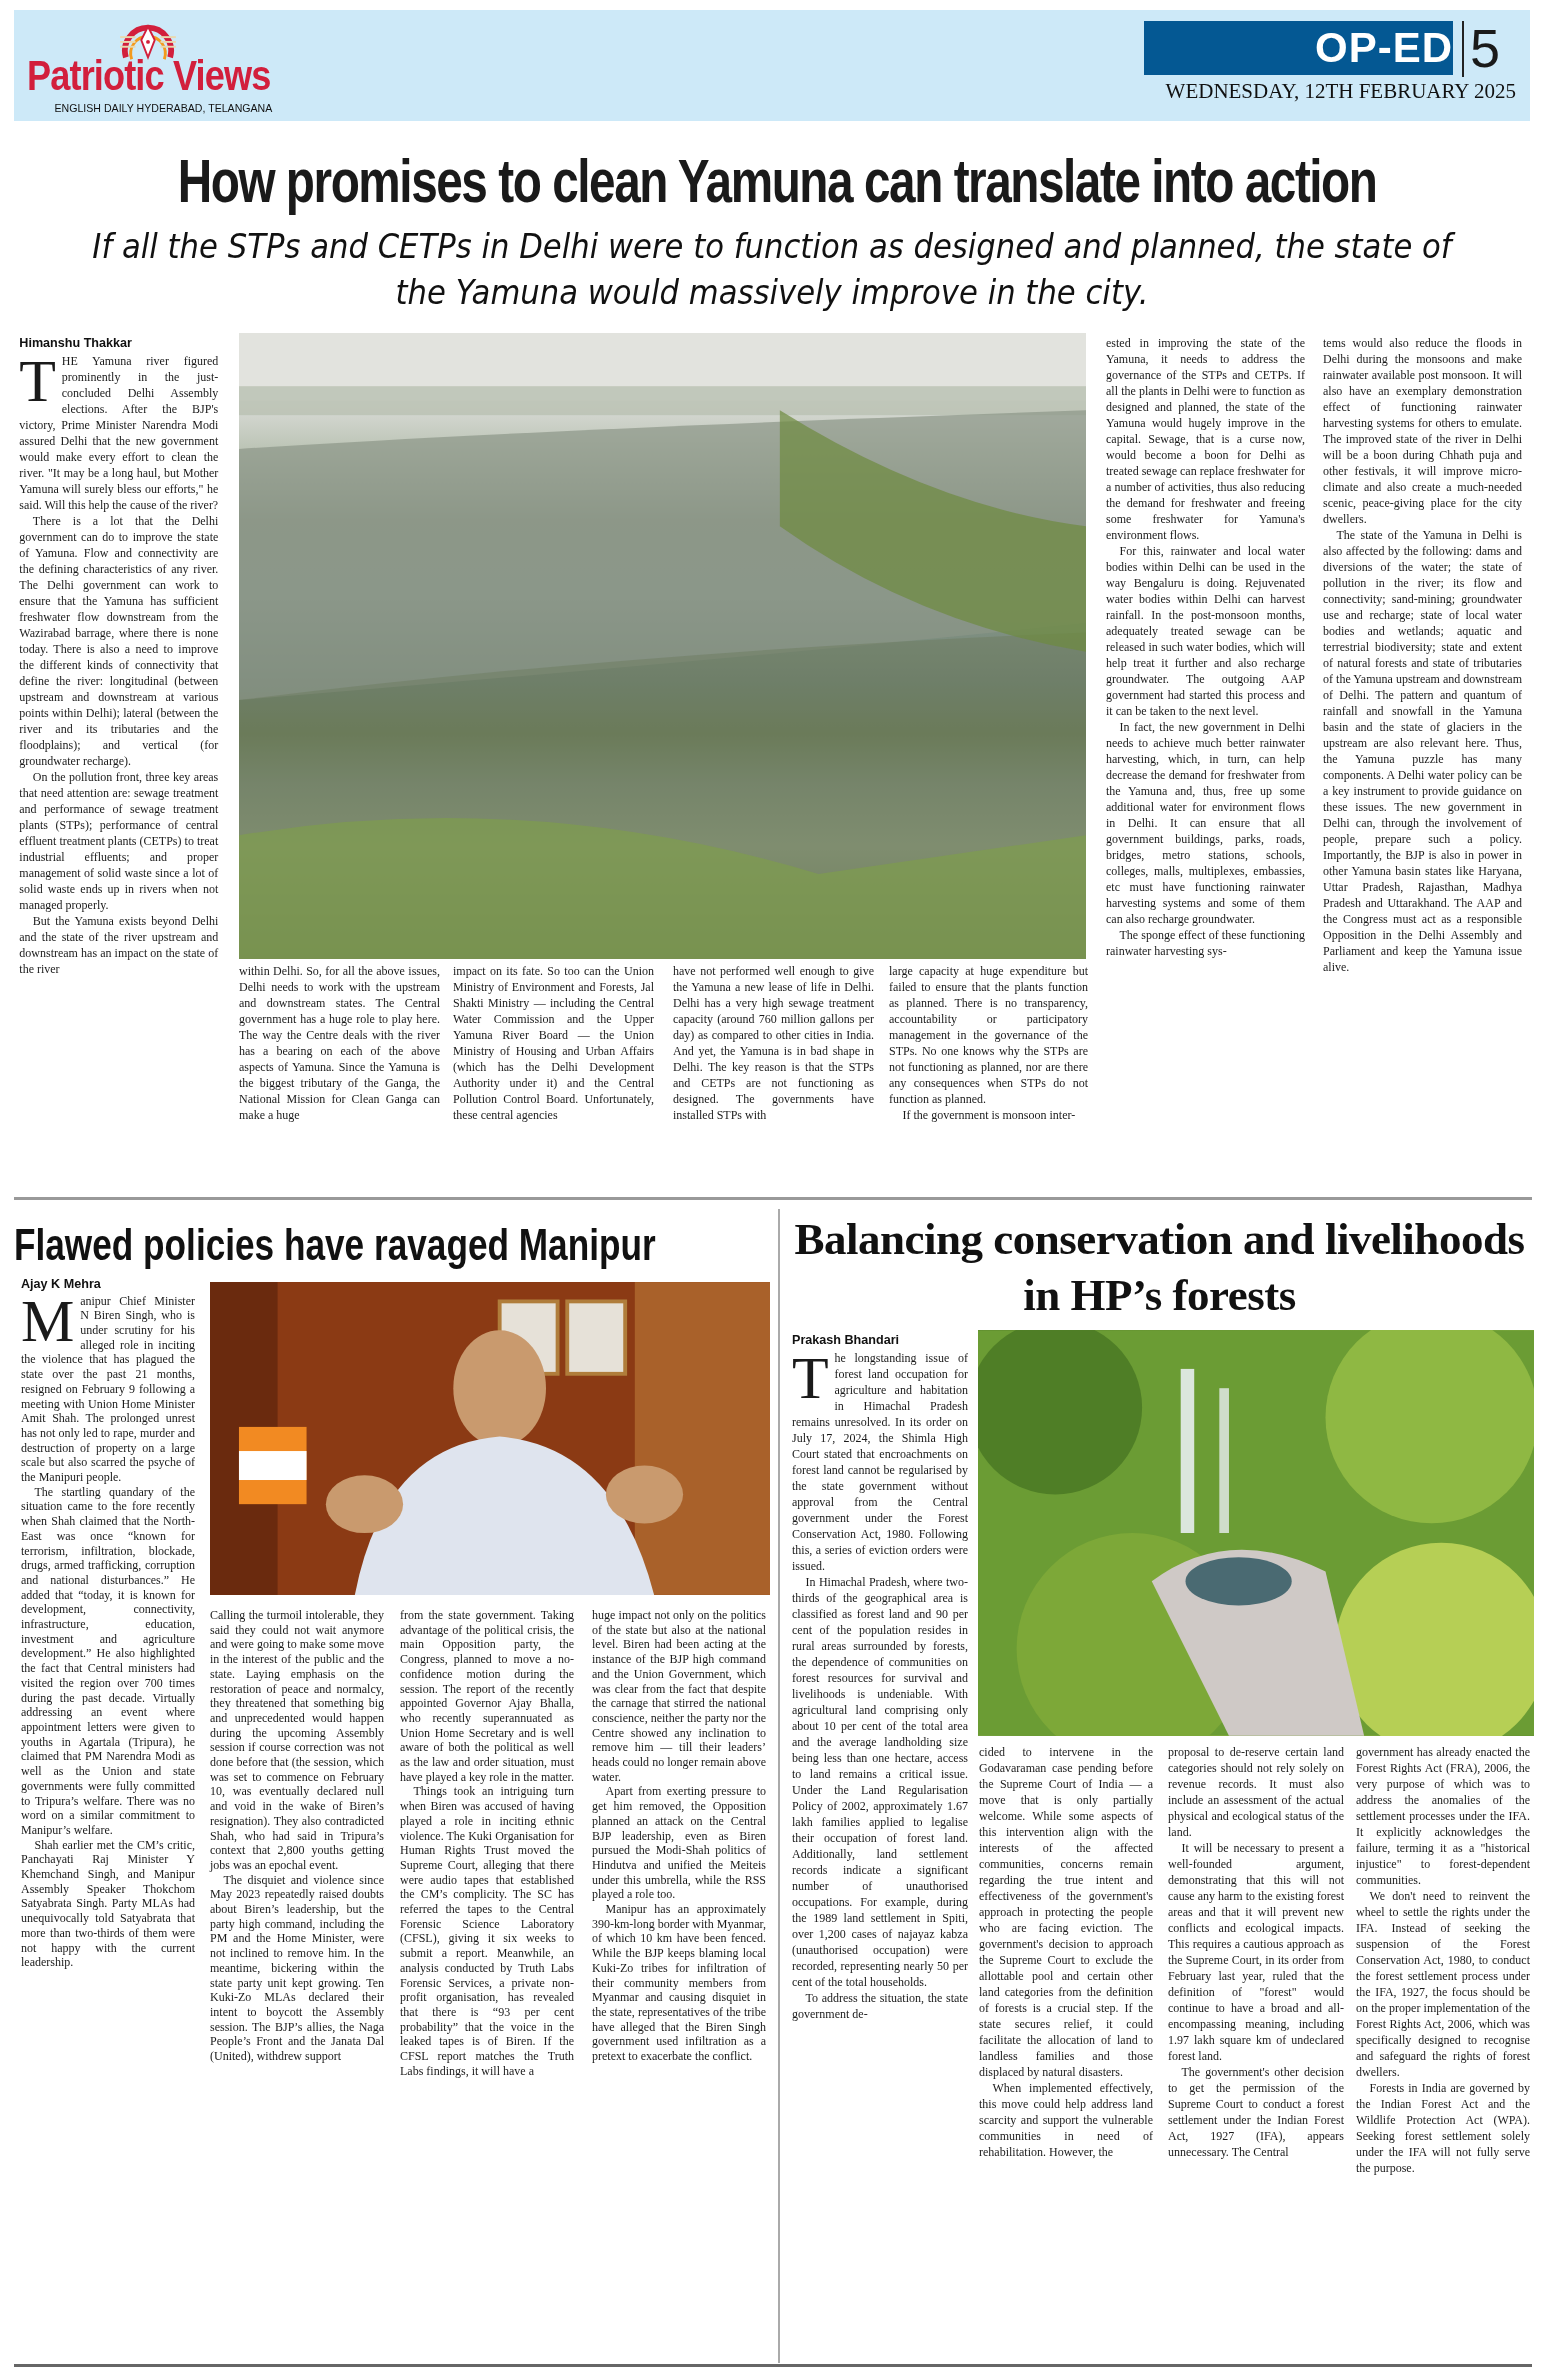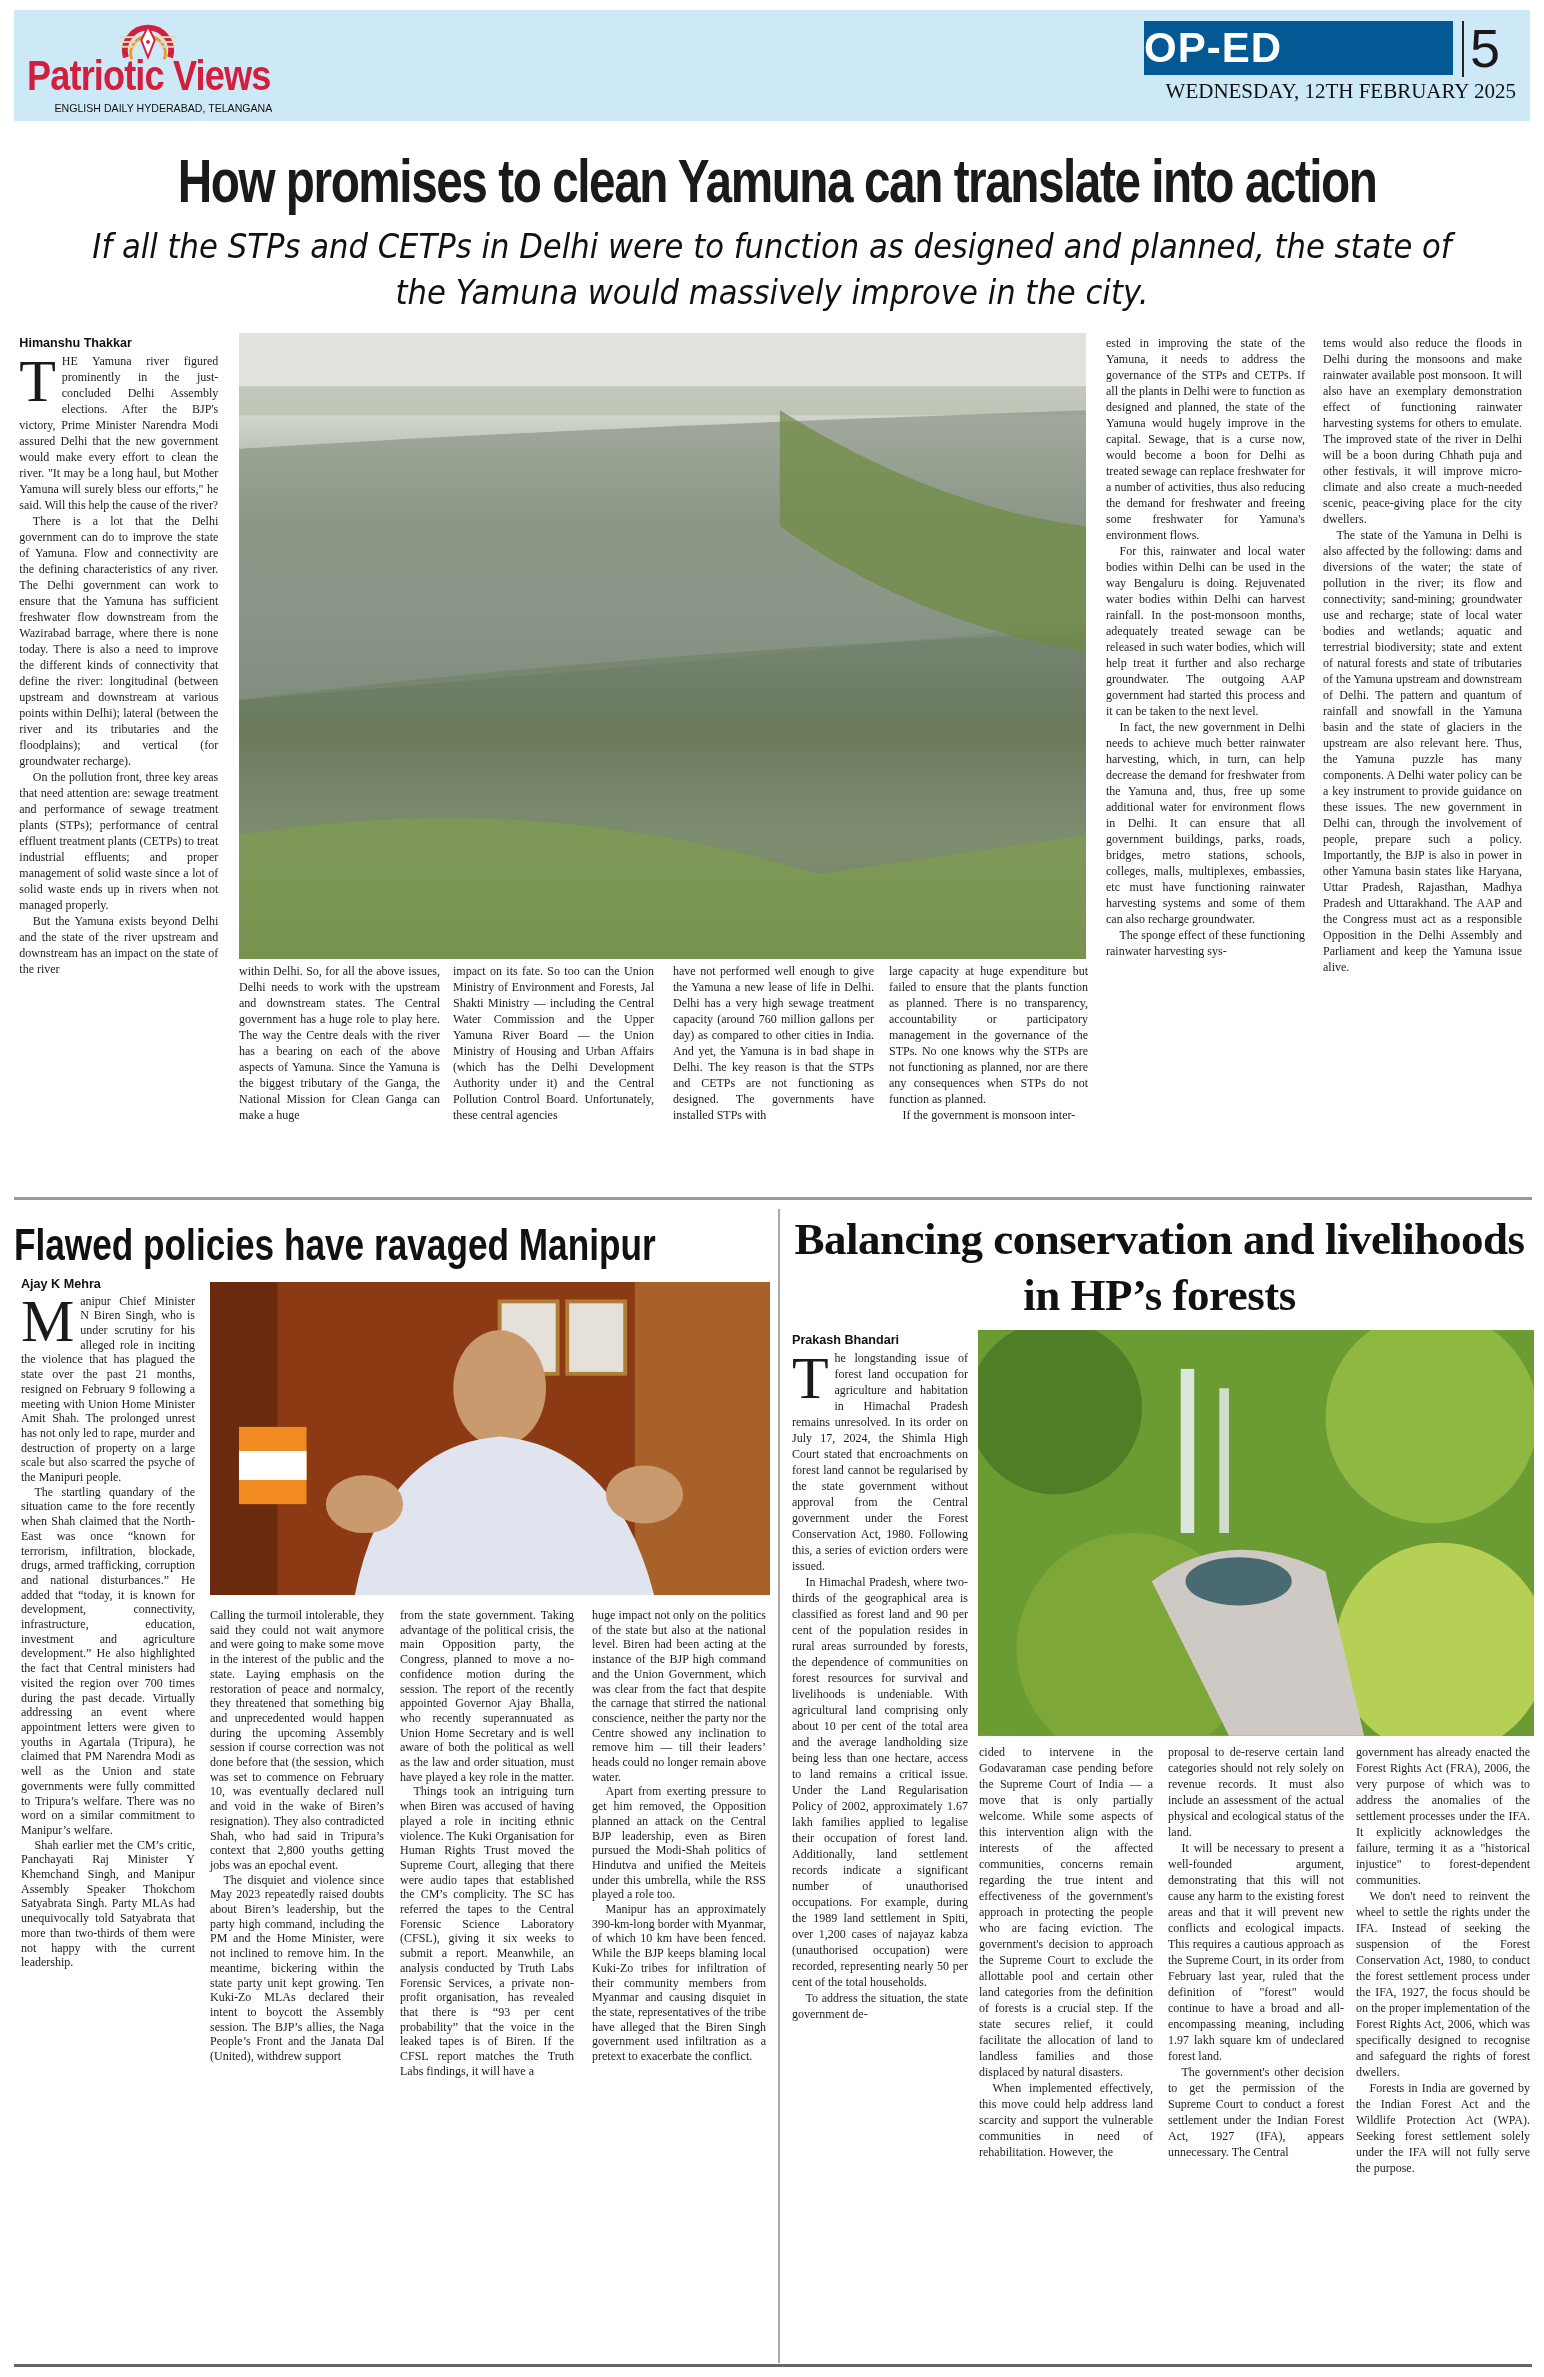--- a/index.html
+++ b/index.html
@@ -2,21 +2,21 @@
 <html><head>
 <meta charset="utf-8">
 <style>
   *{box-sizing:border-box;margin:0;padding:0}
   html,body{width:1545px;height:2377px;background:#fff;overflow:hidden}
   body{font-family:"Liberation Serif","DejaVu Serif",serif;color:#1a1a1a;position:relative}
   .masthead{position:absolute;left:13.5px;top:9.7px;width:1516px;height:111px;background:#cde9f8}
   .logo-mark{position:absolute;left:106px;top:5.8px;width:56px;height:50px}
   .logo-text{position:absolute;left:13.5px;top:42px;font-family:"Liberation Sans",sans-serif;font-weight:bold;font-size:42px;color:#d21f3c;letter-spacing:-1px;transform:scaleX(0.86);transform-origin:left}
   .logo-sub{position:absolute;left:41px;top:92px;font-family:"Liberation Sans",sans-serif;font-size:10.6px;color:#111}
-  .section-box{position:absolute;left:1144px;top:21px;width:309px;height:54px;background:#045893;color:#fff;font-family:"Liberation Sans",sans-serif;font-weight:bold;font-size:42px;text-align:left;line-height:54px;letter-spacing:1px}
+  .section-box{position:absolute;left:1144px;top:21px;width:309px;height:54px;background:#045893;color:#fff;font-family:"Liberation Sans",sans-serif;font-weight:bold;font-size:42px;text-align:right;line-height:54px;letter-spacing:1px}
   .page-sep{position:absolute;left:1462px;top:21px;width:1.9px;height:56px;background:#222}
   .page-num{position:absolute;left:1470px;top:13.5px;font-family:"Liberation Sans",sans-serif;font-size:54px;color:#1a1a1a;line-height:68px}
   .date{position:absolute;left:1120px;top:79px;width:396px;text-align:right;font-family:Liberation Serif, serif;font-size:21px;color:#111}
   .headline{position:absolute;left:0;top:143px;width:1545px;text-align:center;font-family:"Liberation Sans",sans-serif;font-weight:bold;font-size:62px;letter-spacing:-1.9px;line-height:75px;transform:scaleX(0.77);transform-origin:center;white-space:nowrap}
   .deck{position:absolute;left:19.3px;top:224px;width:1506px;text-align:center;font-family:"DejaVu Sans",sans-serif;font-style:italic;font-size:33px;line-height:46px;color:#111;transform:scaleX(0.93);transform-origin:center}
   .byline{font-family:"Liberation Sans",sans-serif;font-weight:bold;font-size:12.6px;color:#111;margin-bottom:1.9px}
   .col{position:absolute;font-size:12px;line-height:16px;text-align:justify;hyphens:auto}
   .col p{text-indent:13.5px}
   .col p.first{text-indent:0}
   .dropcap{float:left;font-size:60px;line-height:48px;margin:3.9px 5.8px 0 0;font-family:"Liberation Serif",serif}

